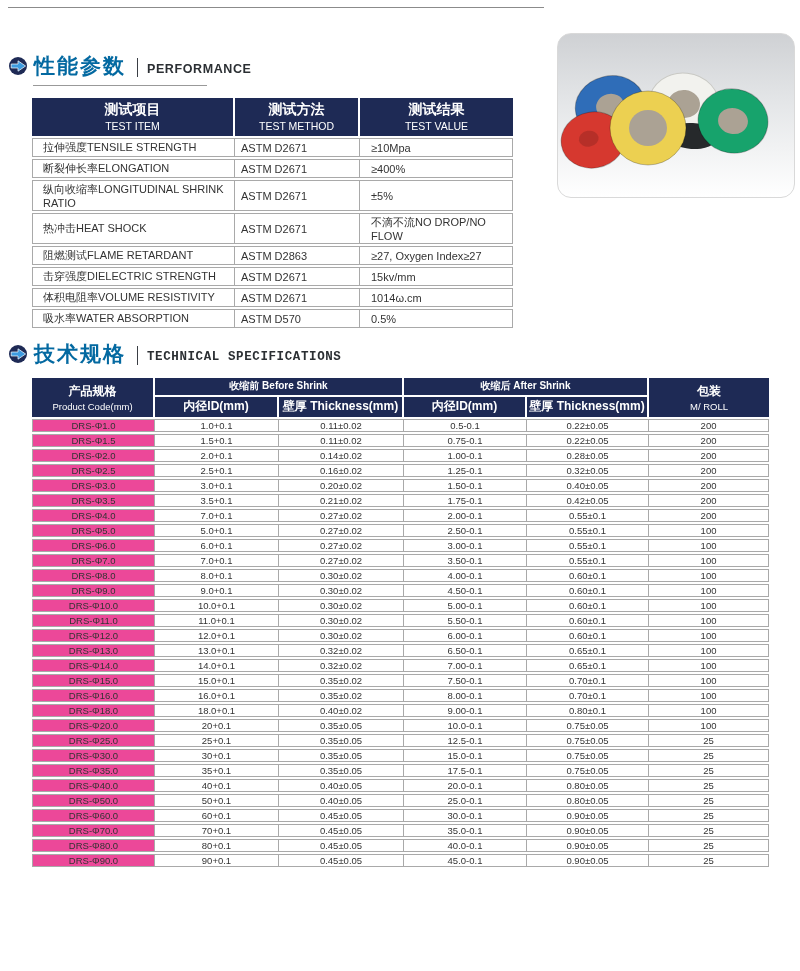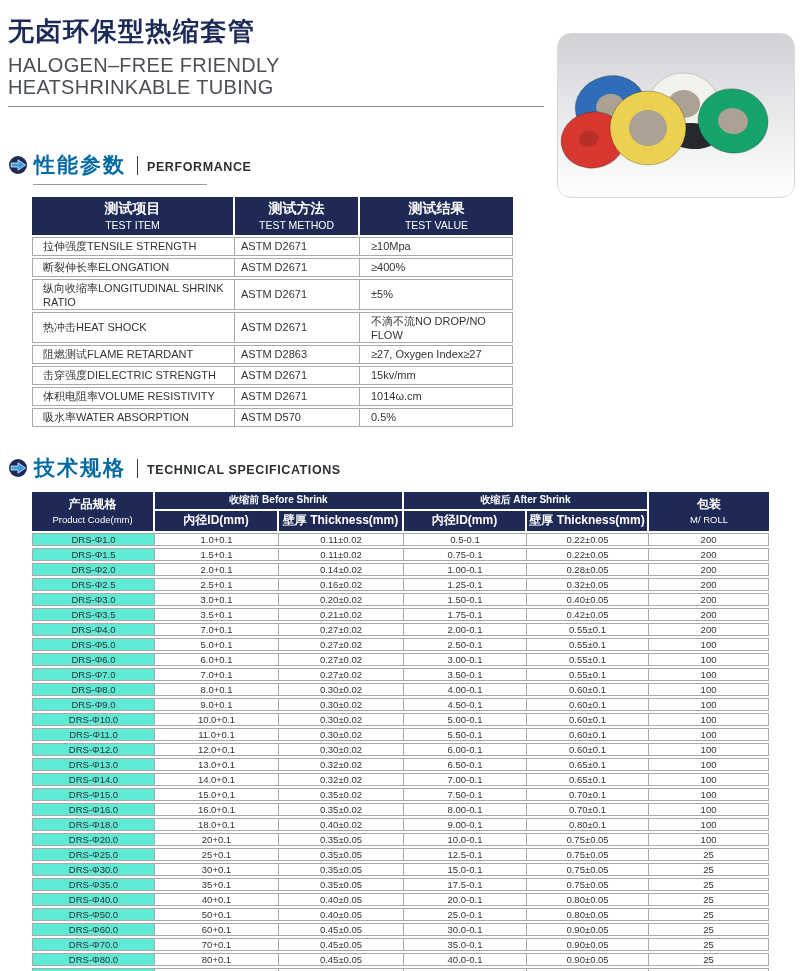--- a/index.html
+++ b/index.html
@@ -12,21 +12,21 @@
   .subtitle { margin-top:5px; font-size:20px; line-height:1.12; color:#4b4f55; font-weight:500; letter-spacing:0.3px; }
   .title-rule { width:536px; height:0; border-top:1px solid #8b8b8b; margin:7px 0 0 8px; }
 
   .photo-box { position:absolute; left:557px; top:33px; width:238px; height:165px;
     border:1px solid #d9d9d9; border-radius:14px; overflow:hidden;
     background:linear-gradient(180deg,#cfd1d4 0%,#e4e6e8 42%,#ffffff 100%); }
 
   
   .section-head { display:flex; align-items:center; margin-left:8px; }
   .section-head.first { margin-top:44px; }
-  .section-head.second { margin-top:25px; }
+  .section-head.second { margin-top:10px;font-family:Liberation Mono, monospace; }
   .section-icon { width:20px; height:20px; margin-right:6px; flex:0 0 auto; }
   .sec-zh { font-size:21px; font-weight:bold; color:#0369a1; letter-spacing:2px; }
   .sec-divider { width:1px; height:19px; background:#3a3e44; margin:2px 9px 0 11px; }
   .sec-en { font-size:12.5px; font-weight:bold; color:#2b2f33; letter-spacing:0.6px; margin-top:5px; }
   .sec-underline { margin:5px 0 0 33px; border-top:1px solid #999; width:174px; }
 
   
   table { border-collapse:separate; border-spacing:0 2px; table-layout:fixed; background:#fff; }
   th { background:#1e2a55; color:#fff; font-weight:normal; border-right:2px solid #fff; vertical-align:middle; }
   th.no-sep { border-right:none; }
@@ -44,34 +44,27 @@
   .p-method{ }
   .p-value { padding-left:11px !important; }
 
   
   .spec-table { margin:8px 0 0 32px; width:737px; }
   .spec-table th { padding:1px 0 2px; }
   .spec-table .th-zh { font-size:12px; }
   .spec-table .th-en { font-size:9.5px; }
   .th-group { font-size:10px; font-weight:bold; }
   .spec-table td { font-size:9.5px; height:11px; padding:0; text-align:center; }
-  .spec-table td:first-child { background:#5eead4; }
+  .spec-table td:first-child { background:#ec4899; }
 </style>
 </head>
 <body>
 
 <div class="page">
 
-  <div class="header-block">
-    <h1 class="page-title">无卤环保型热缩套管</h1>
-    <div class="subtitle">
-      <div>HALOGEN–FREE FRIENDLY</div>
-      <div>HEATSHRINKABLE TUBING</div>
-    </div>
-  </div>
   <div class="title-rule"></div>
 
   <div class="photo-box">
     <svg width="238" height="165" viewBox="0 0 238 165">
 
       <g transform="rotate(-14 52 72)">
         <ellipse cx="52" cy="72" rx="35" ry="30" stroke="rgba(0,0,0,0.28)" stroke-width="1" fill="#2f6db8"></ellipse>
         <ellipse cx="52" cy="72" rx="14" ry="12" fill="#aba294"></ellipse>
       </g>
 

